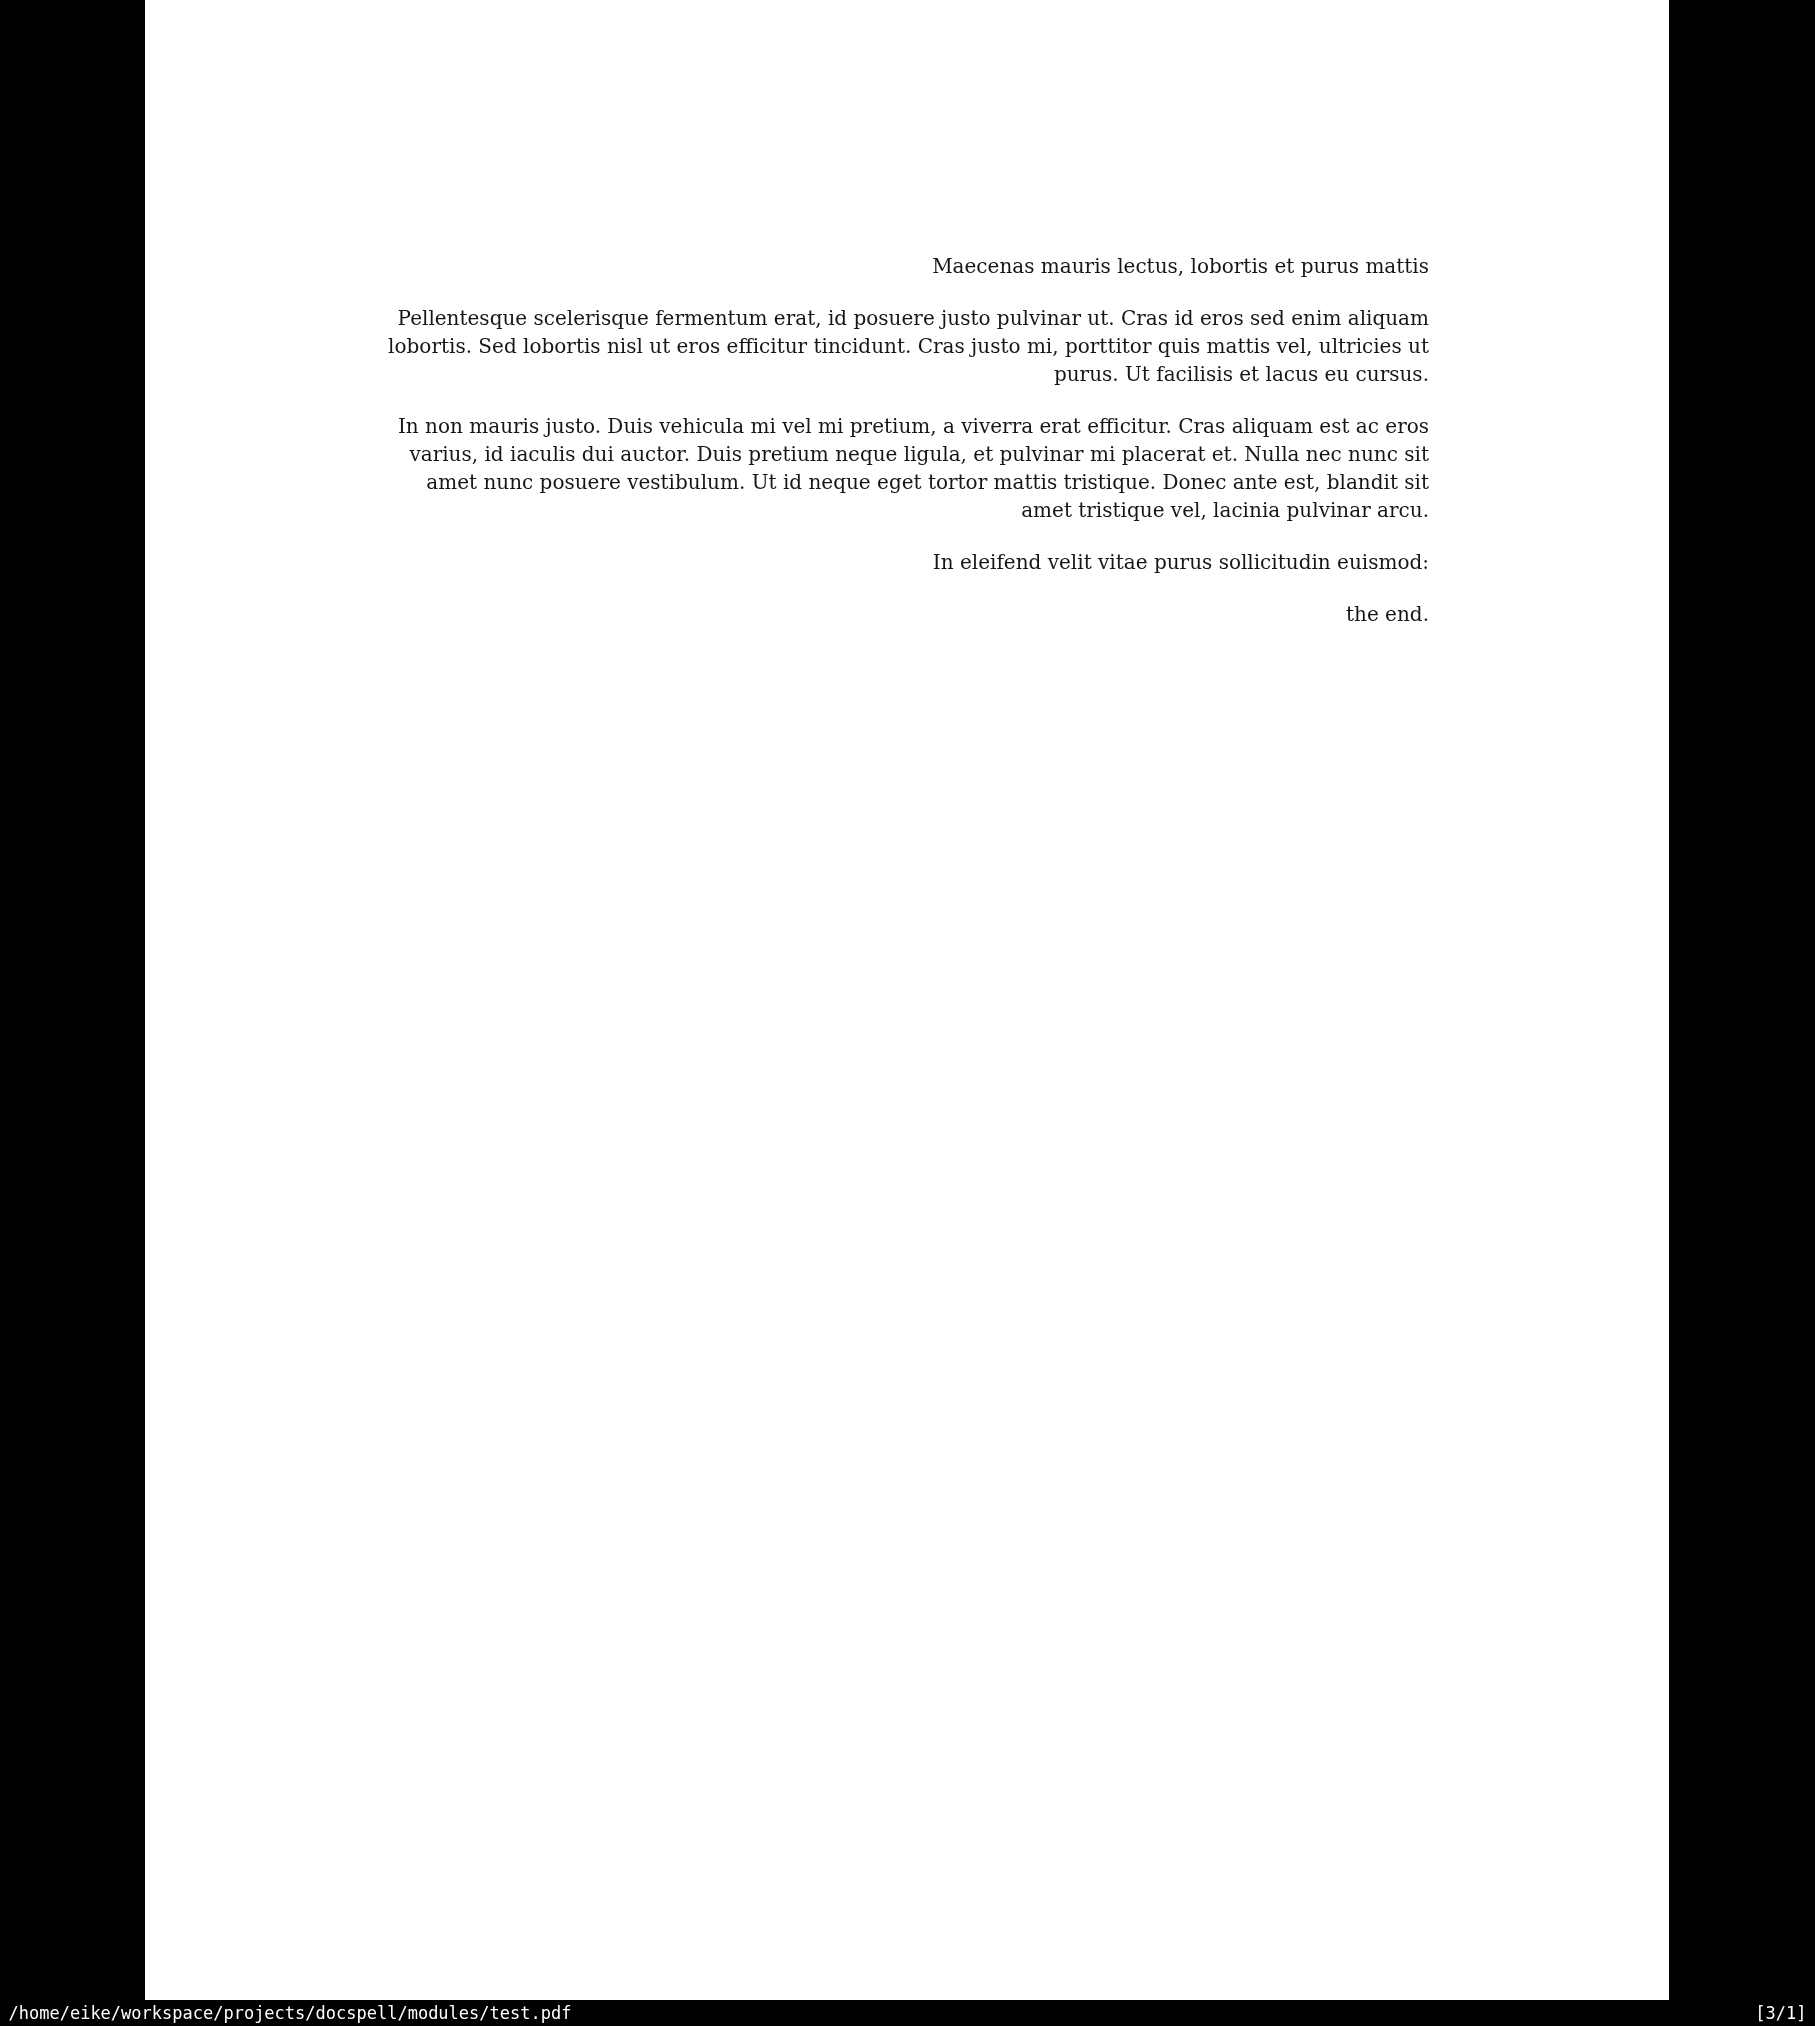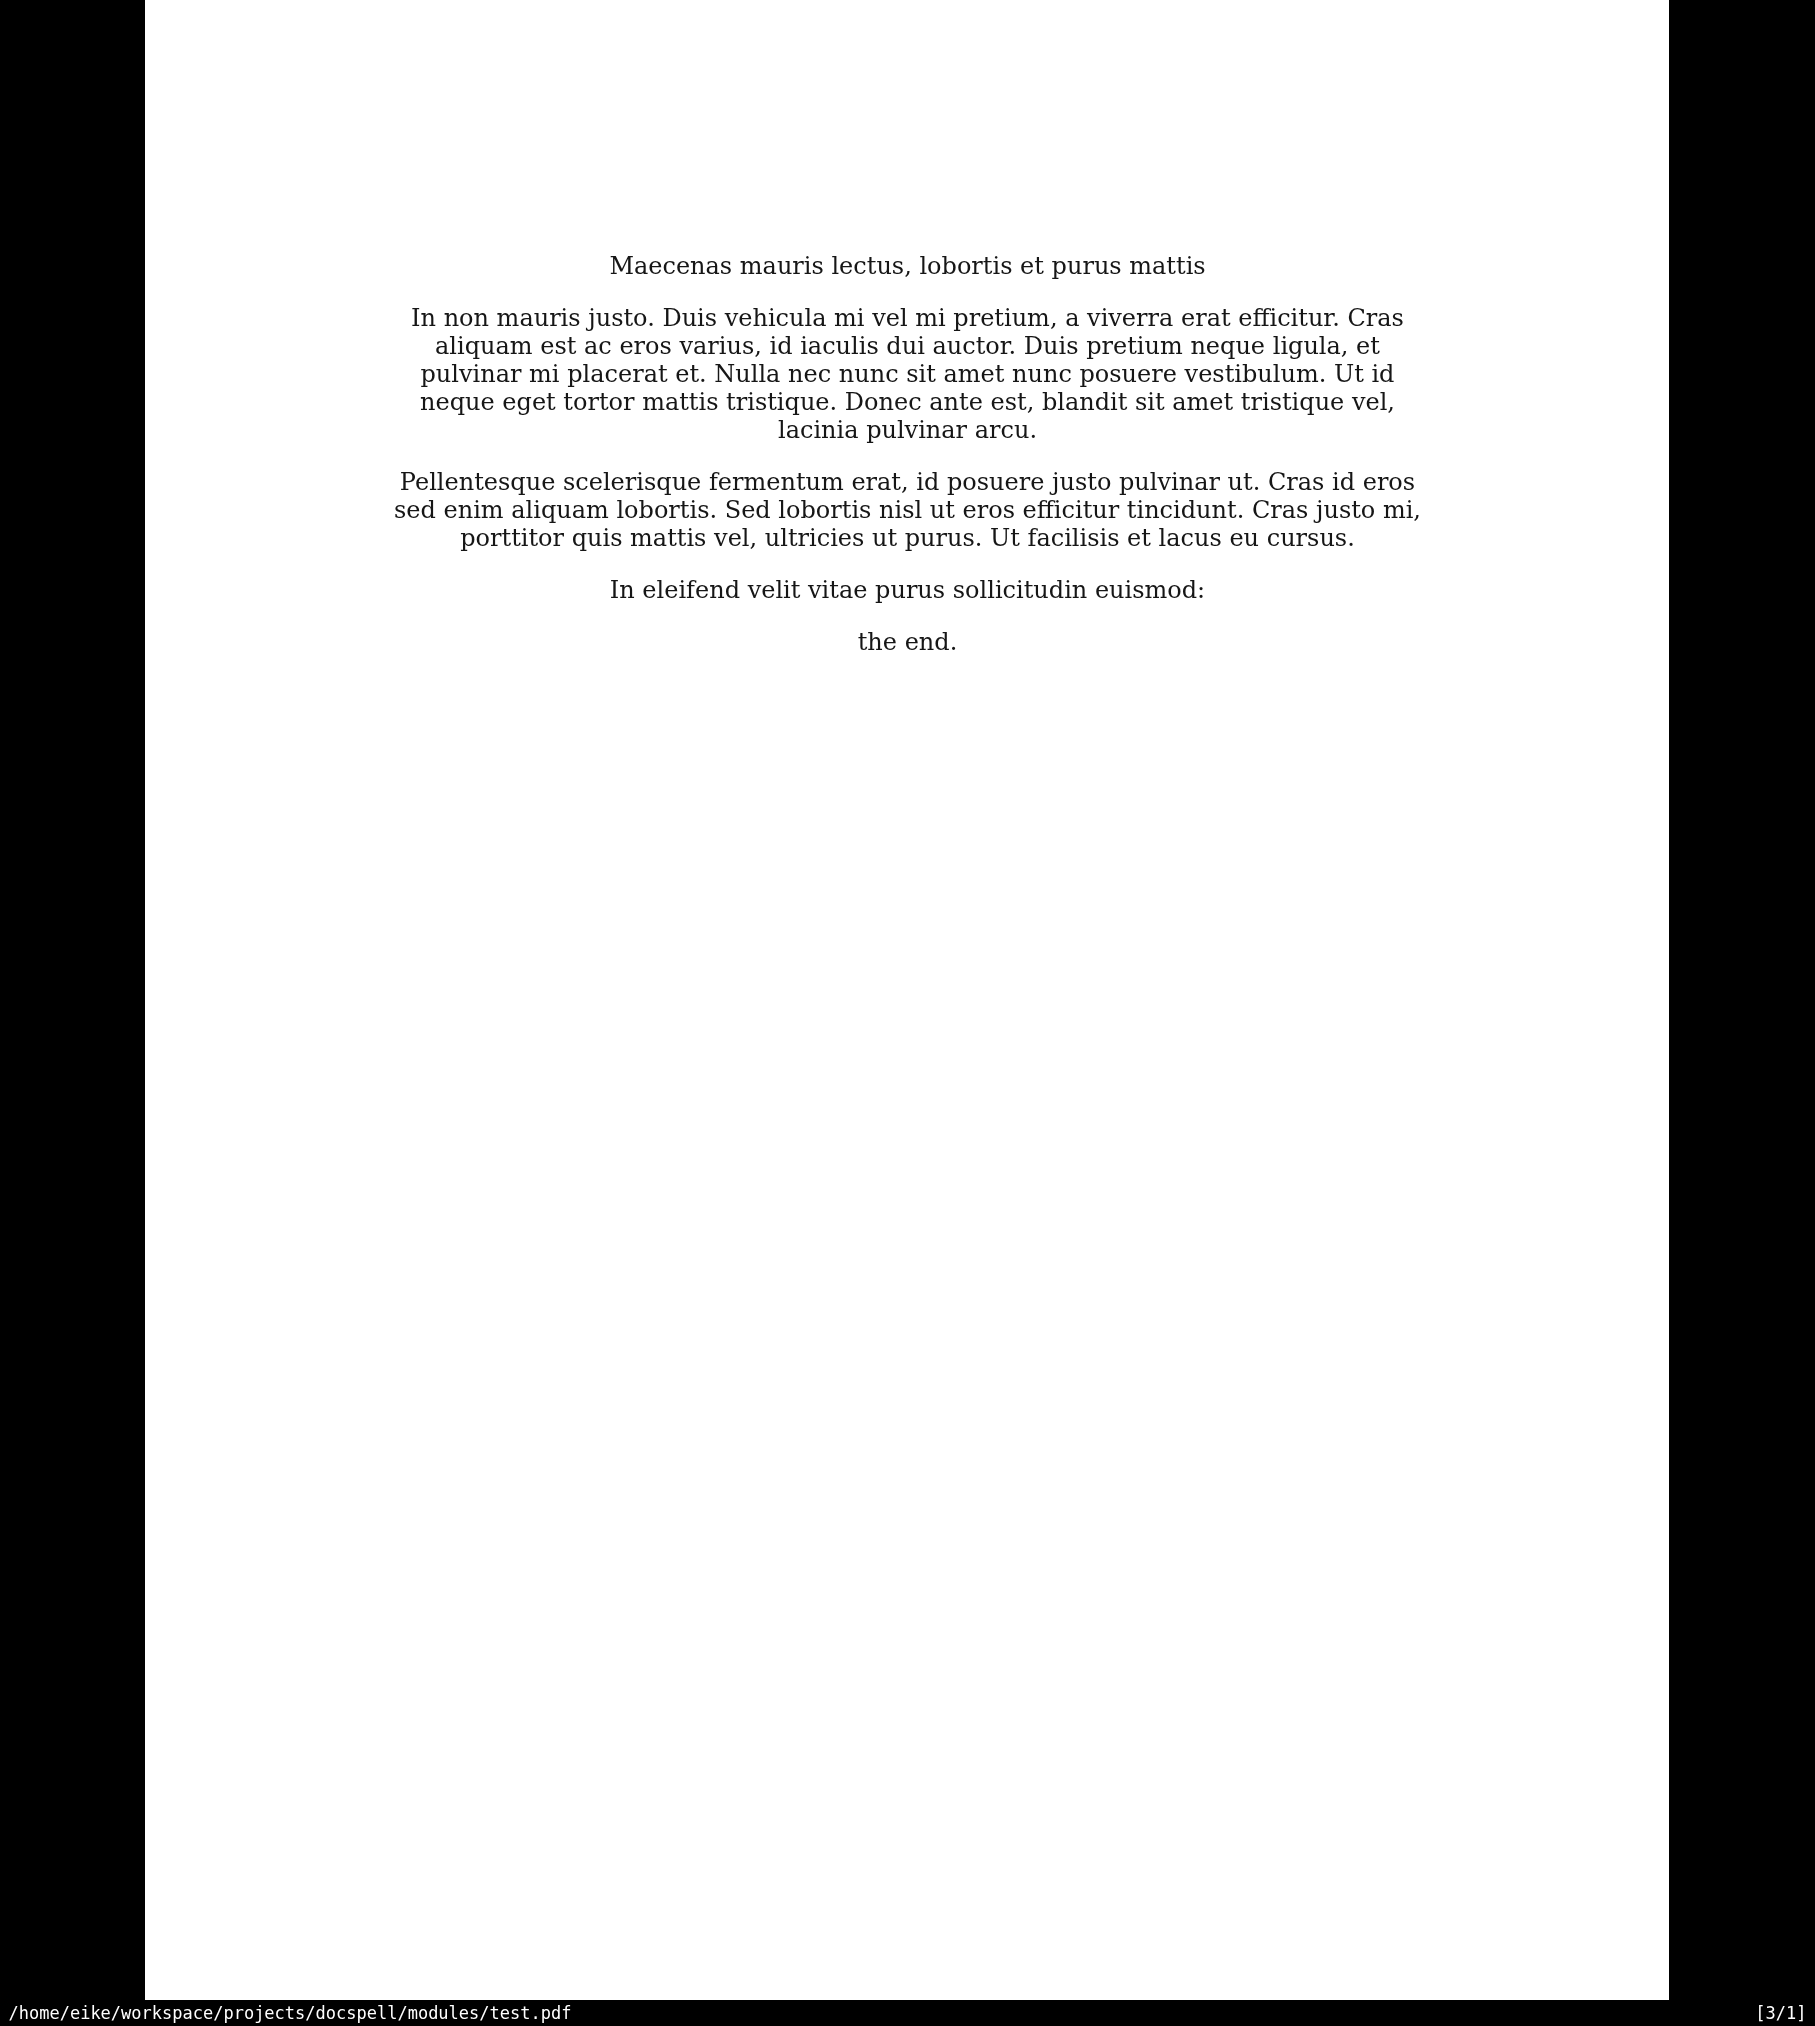--- a/index.html
+++ b/index.html
@@ -26,24 +26,24 @@
     width: 1524px;
     height: 2000px;
     background: #ffffff;
   }
   .doc-content {
     position: absolute;
     left: 241px;
     top: 252px;
     width: 1043px;
     font-family: "DejaVu Serif", serif;
-    font-size: 24px;
+    font-size: 20px;
     line-height: 28px;
     color: #161616;
-    text-align: center;
+    text-align: right;
   }
   .doc-content p {
     margin: 0 0 24px 0;
   }
   .doc-content ul {
     margin: 0 0 24px 0;
     padding-left: 64px;
     list-style: disc outside;
   }
   .doc-content li {
@@ -70,22 +70,22 @@
   }
 </style>
 </head>
 <body>
 
 <div class="viewer">
 
   <div class="pdf-page">
     <div class="doc-content">
       <p>Maecenas mauris lectus, lobortis et purus mattis</p>
+      <p>Pellentesque scelerisque fermentum erat, id posuere justo pulvinar ut. Cras id eros sed enim aliquam lobortis. Sed lobortis nisl ut eros efficitur tincidunt. Cras justo mi, porttitor quis mattis vel, ultricies ut purus. Ut facilisis et lacus eu cursus.</p>
       <p>In non mauris justo. Duis vehicula mi vel mi pretium, a viverra erat efficitur. Cras aliquam est ac eros varius, id iaculis dui auctor. Duis pretium neque ligula, et pulvinar mi placerat et. Nulla nec nunc sit amet nunc posuere vestibulum. Ut id neque eget tortor mattis tristique. Donec ante est, blandit sit amet tristique vel, lacinia pulvinar arcu.</p>
-      <p>Pellentesque scelerisque fermentum erat, id posuere justo pulvinar ut. Cras id eros sed enim aliquam lobortis. Sed lobortis nisl ut eros efficitur tincidunt. Cras justo mi, porttitor quis mattis vel, ultricies ut purus. Ut facilisis et lacus eu cursus.</p>
       <p>In eleifend velit vitae purus sollicitudin euismod:</p>
       <p>the end.</p>
     </div>
   </div>
 
   <div class="statusbar">
     <span>/home/eike/workspace/projects/docspell/modules/test.pdf</span>
     <span>[3/1]</span>
   </div>
 

